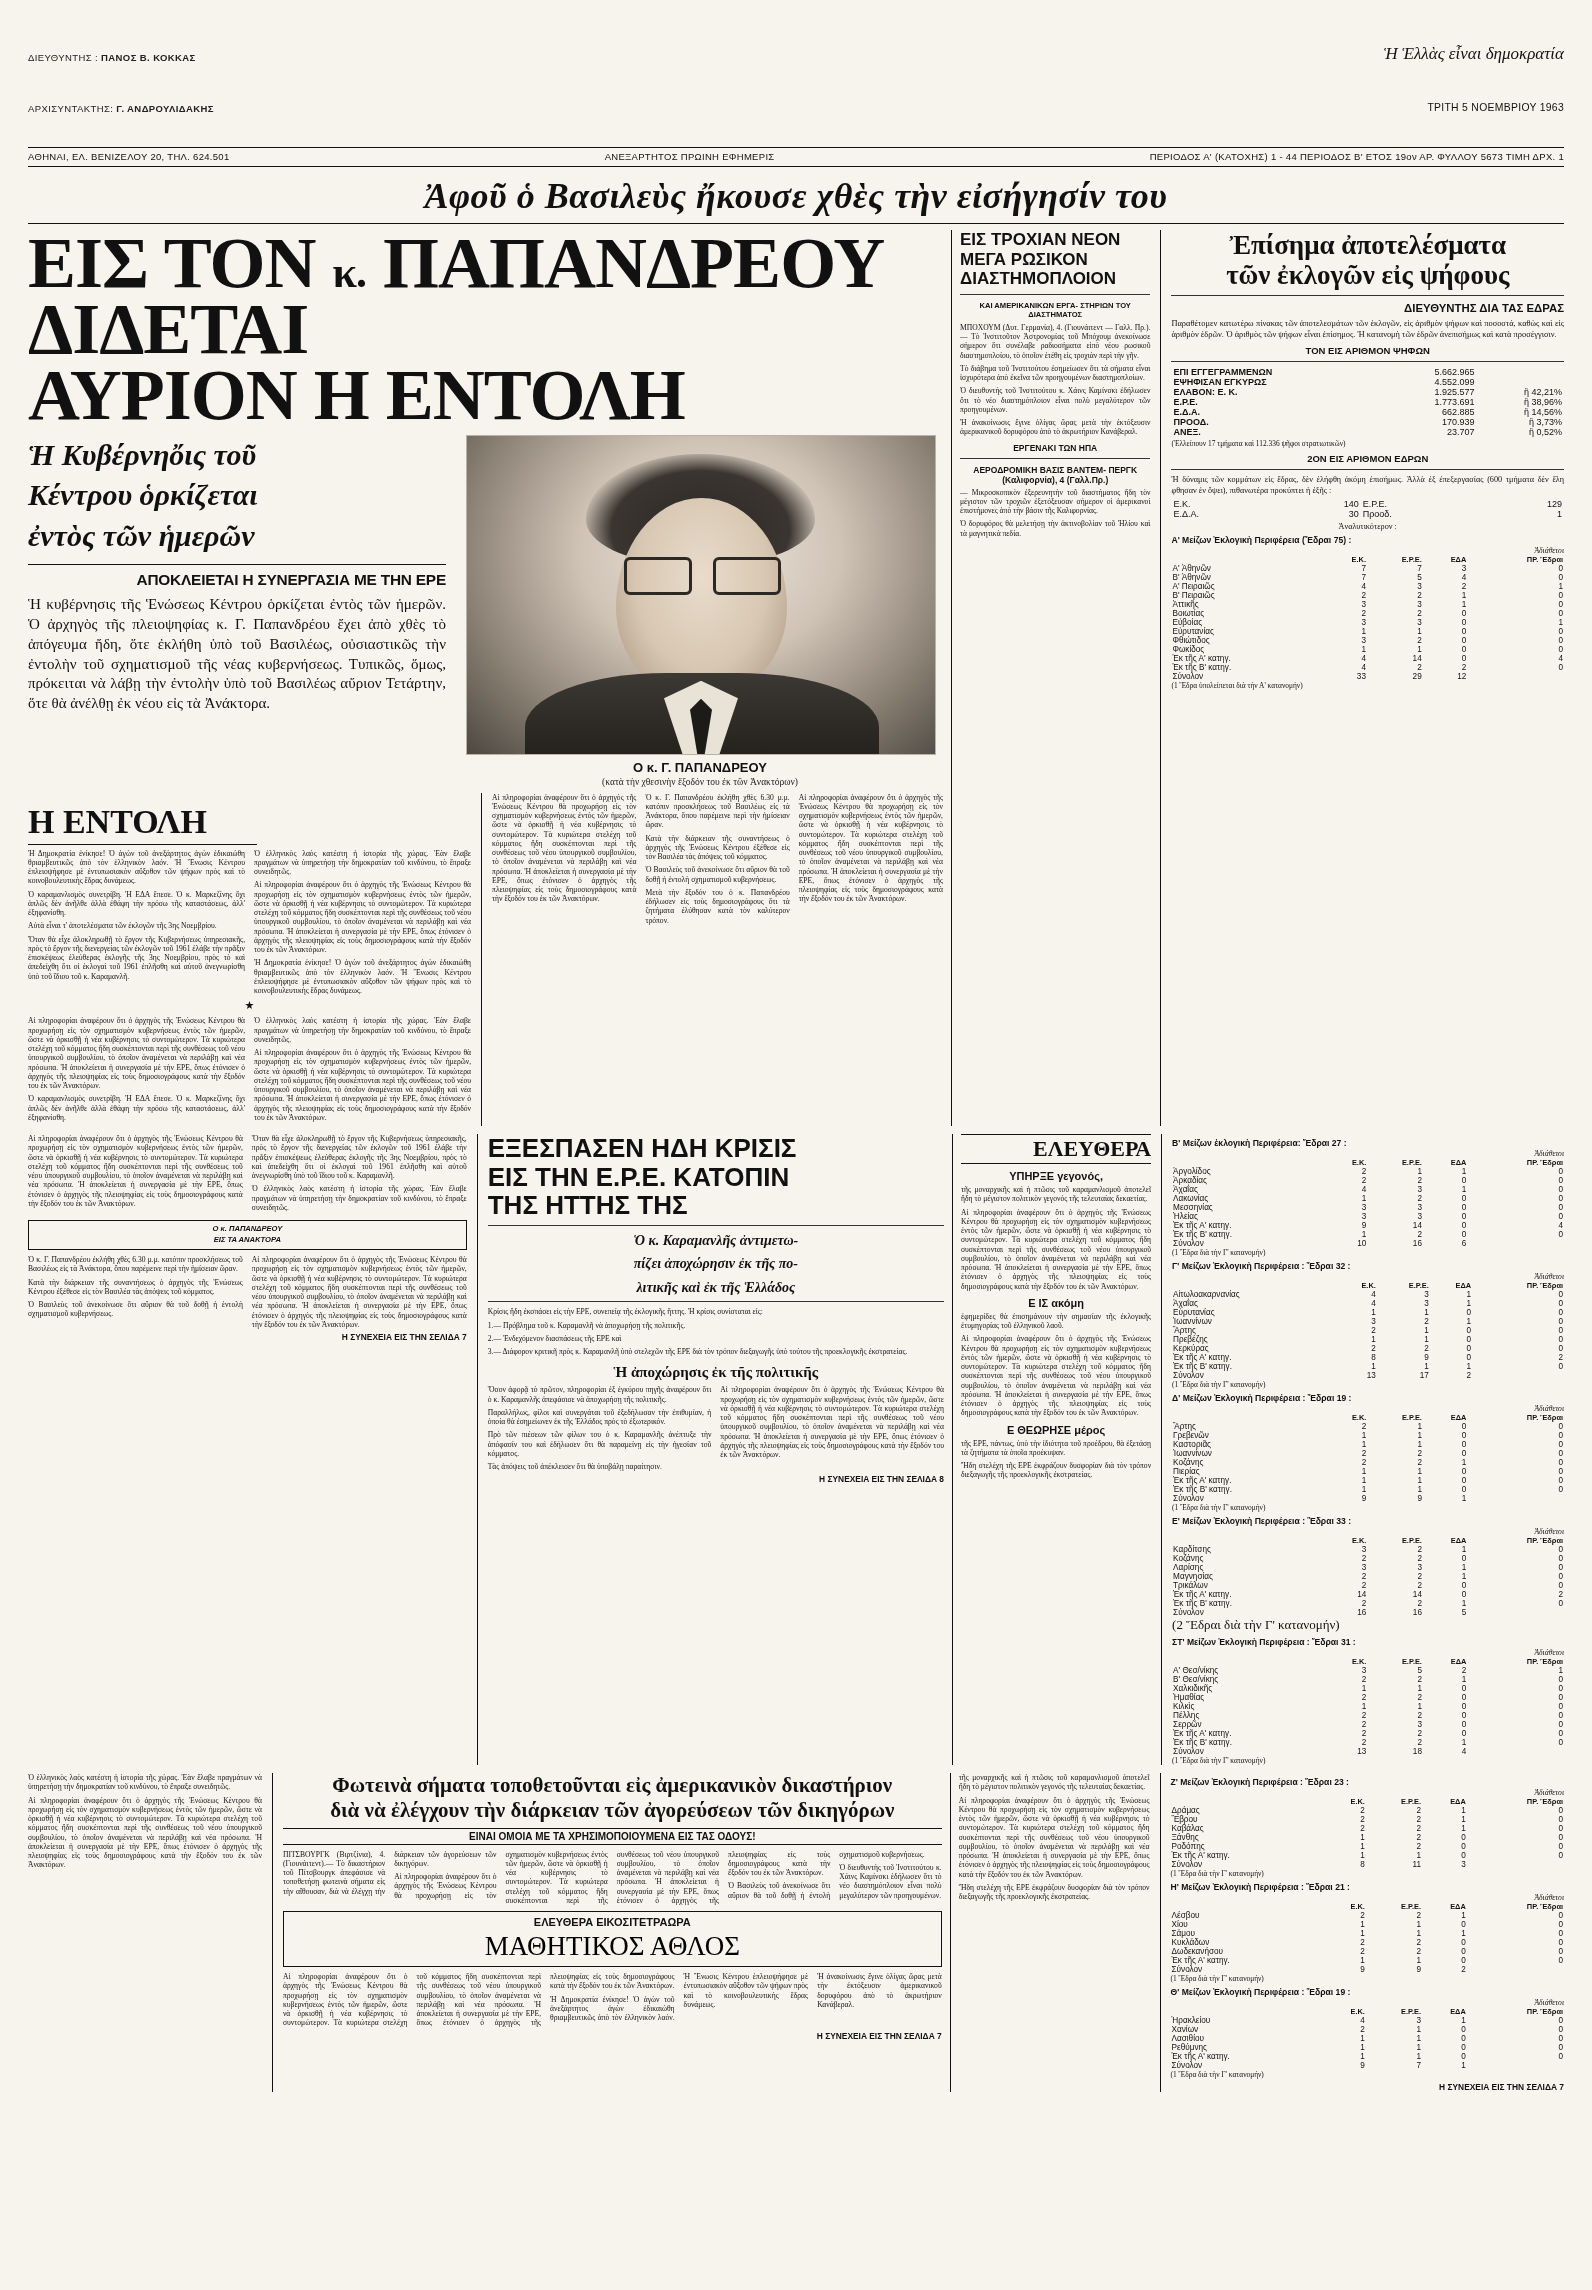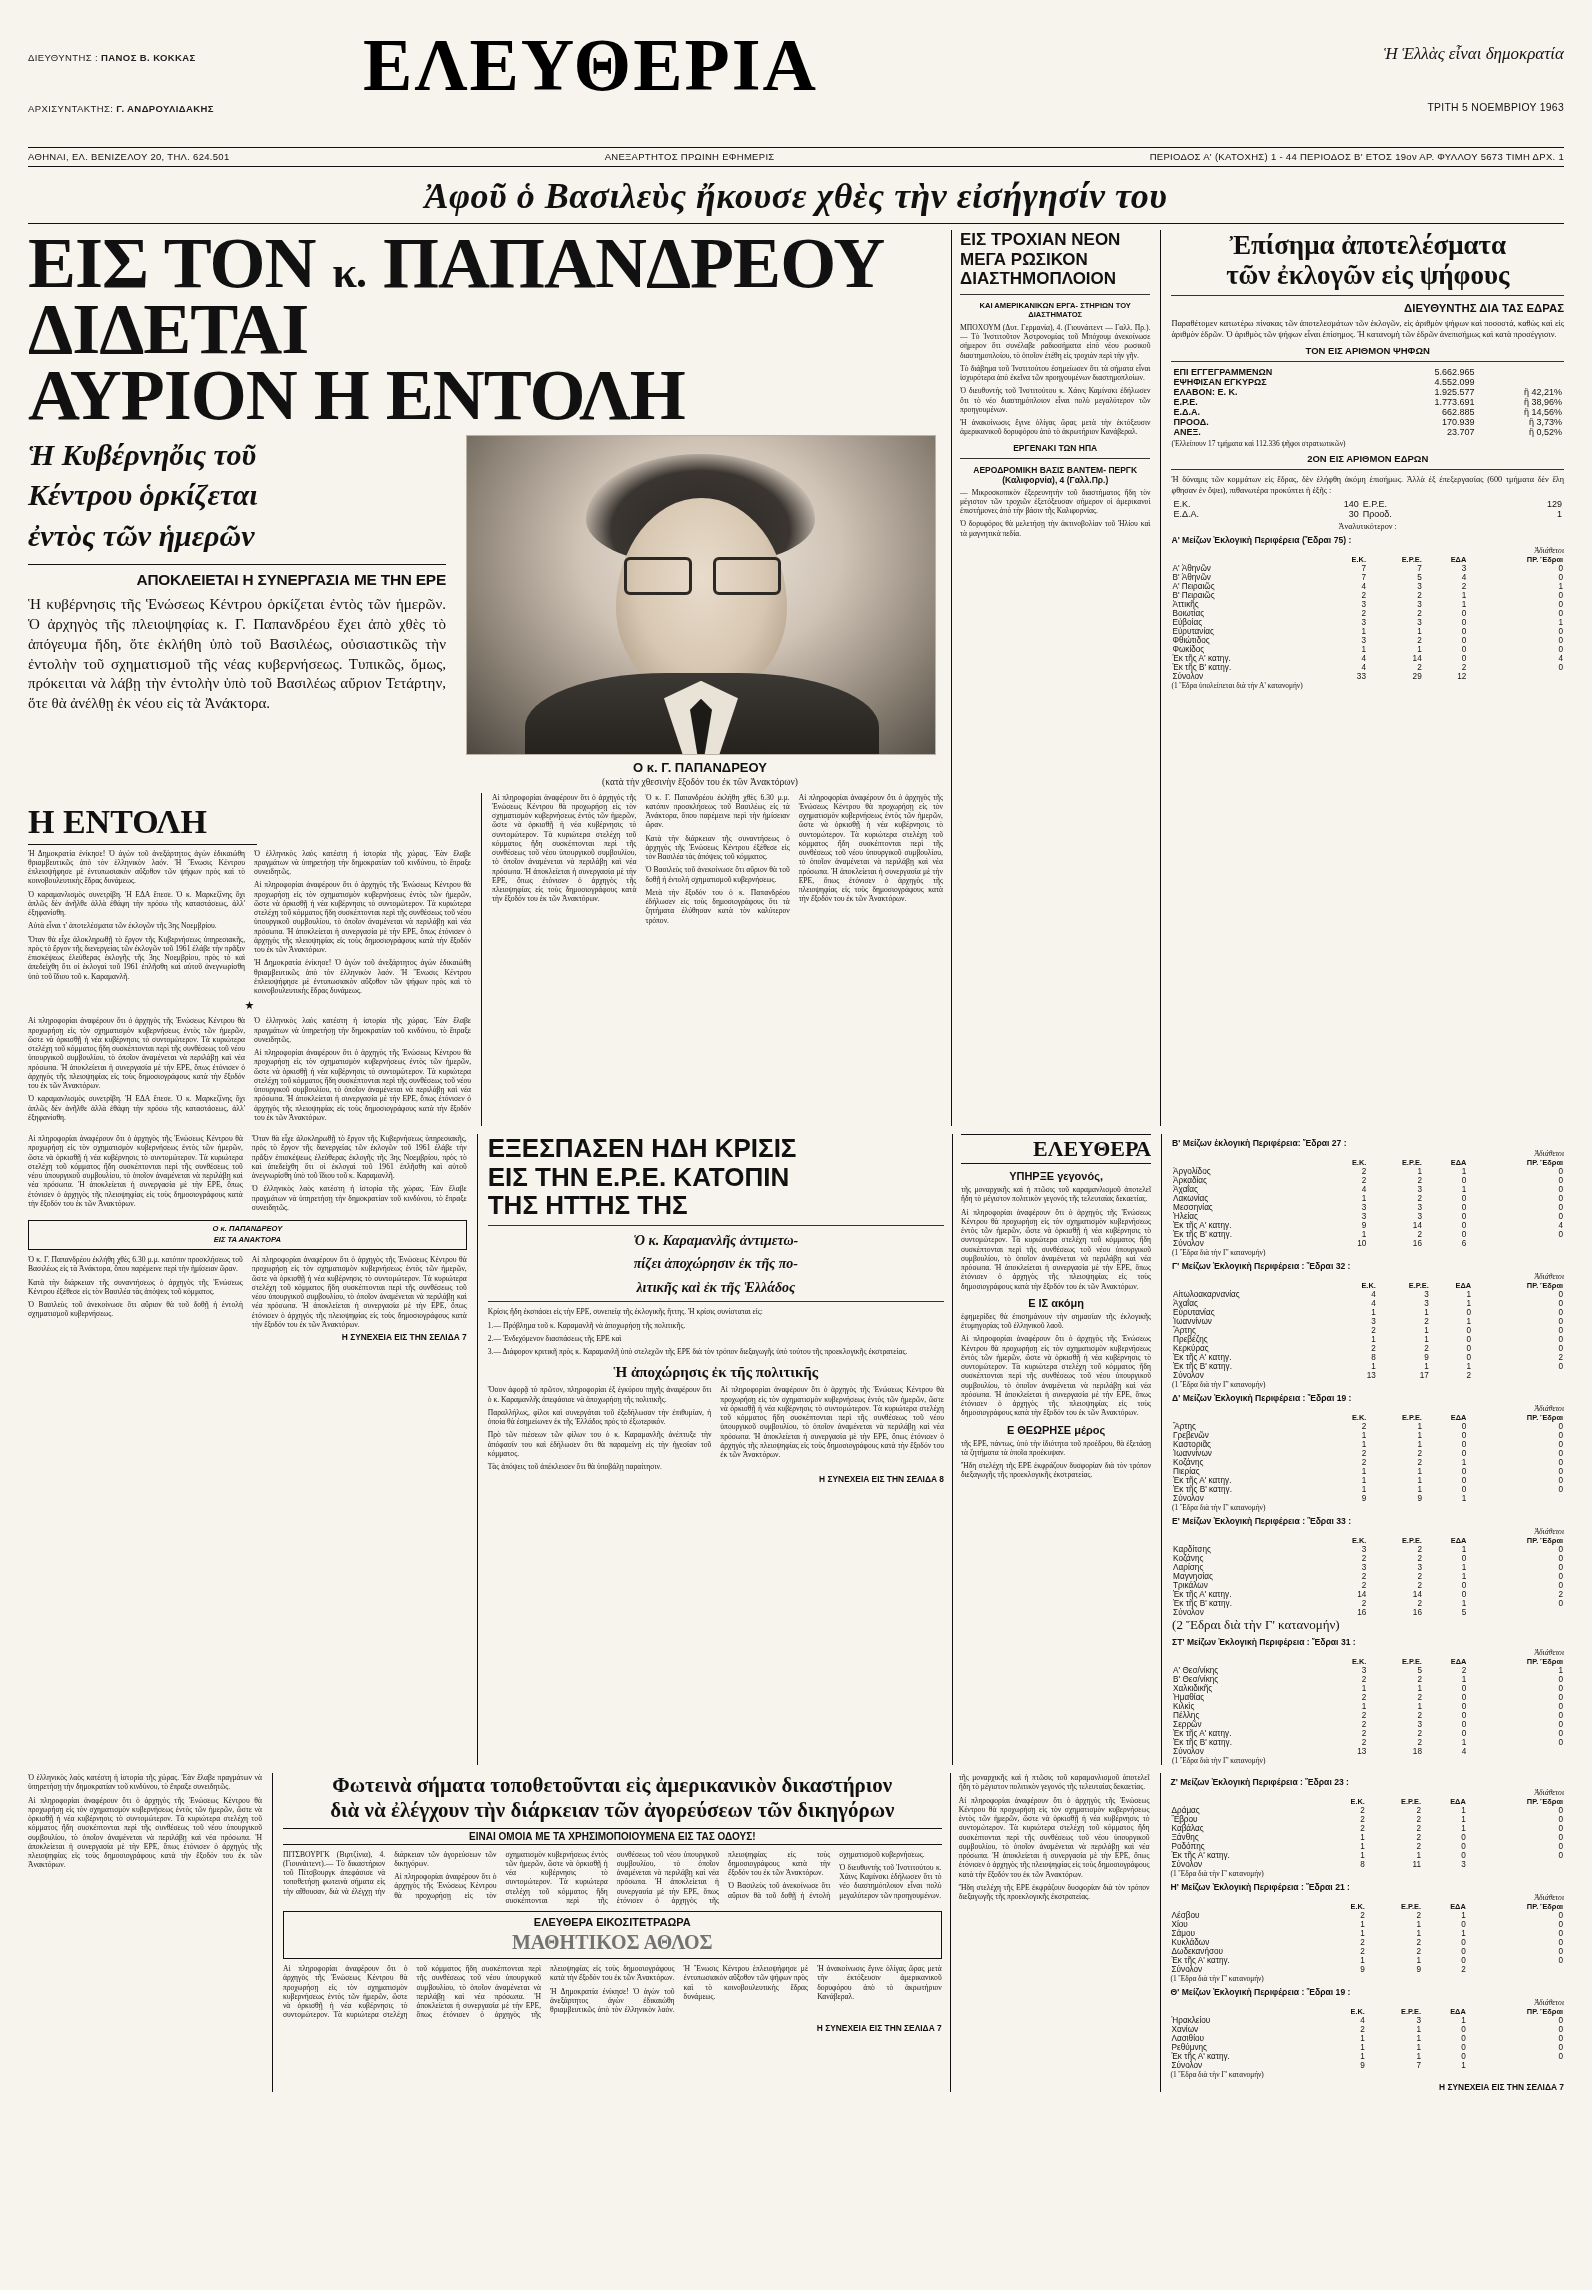--- a/index.html
+++ b/index.html
@@ -230,21 +230,21 @@
     font-family:"Liberation Sans", sans-serif;font-size:10px;font-weight:700;
     text-align:center;margin-top:4px;border-top:1px solid #111;border-bottom:1px solid #111;padding:2px 0;
   }
   .athlos-box{
     border:1.2px solid #111;padding:4px 6px;margin-top:6px;
   }
   .athlos-h1{
     font-family:"Liberation Sans", sans-serif;font-size:11px;font-weight:700;text-align:center;
   }
   .athlos-h2{
-    font-size:20px;font-weight:700;text-align:center;color:#737373;margin-top:3px;
+    font-size:27px;font-weight:400;text-align:center;color:#000000;margin-top:3px;
     font-family:"Liberation Serif", serif;
   }
   .cont{
     font-family:"Liberation Sans", sans-serif;font-size:8.4px;font-weight:700;
     text-align:right;margin-top:3px;
   }
   .boxline{border:1.1px solid #111;padding:3px 5px;font-style:italic;}
   .tiny-cap{font-size:7.6px;font-weight:700;font-family:"Liberation Sans", sans-serif;text-align:center;margin-bottom:2px;}
   .starline{text-align:center;font-size:11px;margin:4px 0;}
 </style>
@@ -253,21 +253,20 @@
 
 <div class="page">
 
   <div class="masthead">
     <div class="mh-left">
       <div><span>ΔΙΕΥΘΥΝΤΗΣ :</span>
         <b>ΠΑΝΟΣ Β. ΚΟΚΚΑΣ</b></div>
       <div><span>ΑΡΧΙΣΥΝΤΑΚΤΗΣ:</span>
         <b>Γ. ΑΝΔΡΟΥΛΙΔΑΚΗΣ</b></div>
     </div>
-    <div class="mh-title">ΕΛΕΥΘΕΡΙΑ</div>
     <div class="mh-right">
       <div class="mh-slogan">Ἡ Ἑλλὰς εἶναι δημοκρατία</div>
       <div class="mh-date">ΤΡΙΤΗ 5 ΝΟΕΜΒΡΙΟΥ 1963</div>
     </div>
   </div>
 
   <div class="mh-strip">
     <span>ΑΘΗΝΑΙ, ΕΛ. ΒΕΝΙΖΕΛΟΥ 20, ΤΗΛ. 624.501</span>
     <span class="c">ΑΝΕΞΑΡΤΗΤΟΣ ΠΡΩΙΝΗ ΕΦΗΜΕΡΙΣ</span>
     <span>ΠΕΡΙΟΔΟΣ Α' (ΚΑΤΟΧΗΣ) 1 - 44 ΠΕΡΙΟΔΟΣ Β' ΕΤΟΣ 19ον ΑΡ. ΦΥΛΛΟΥ 5673 ΤΙΜΗ ΔΡΧ. 1</span>

